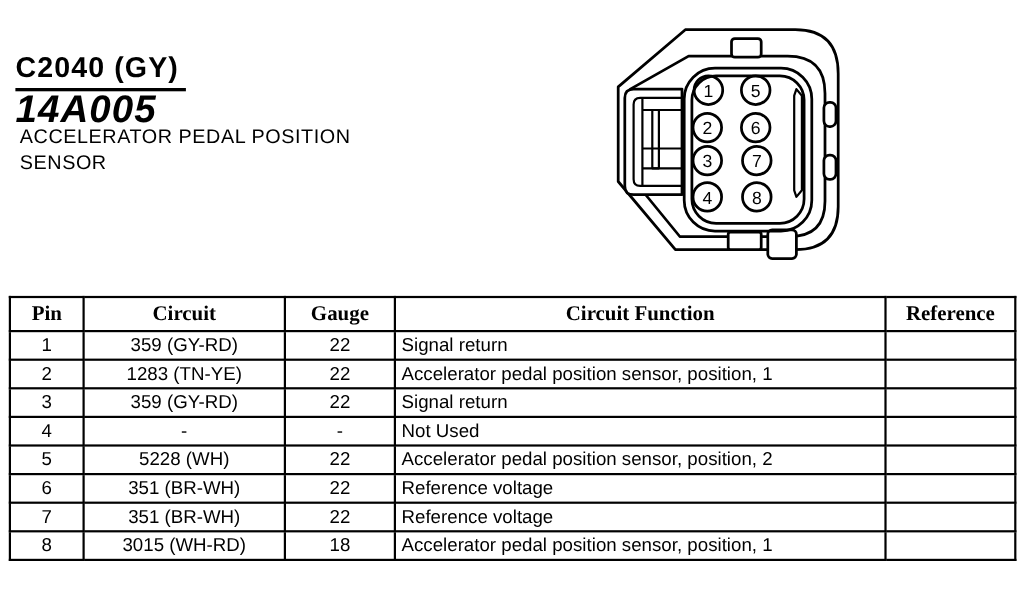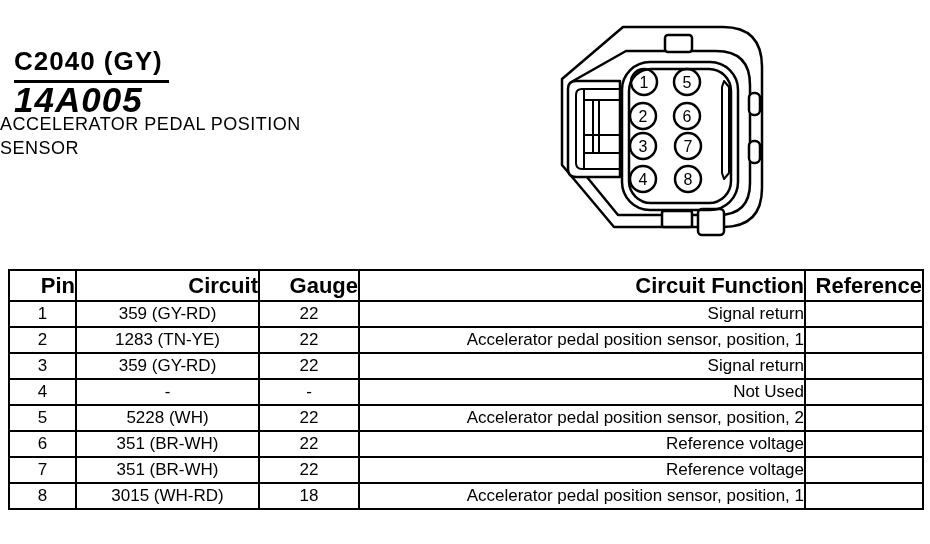--- a/index.html
+++ b/index.html
@@ -13,43 +13,43 @@
   .title-block { position:absolute; left:14px; top:18px; }
   .connector-id {
     font-size:26px; font-weight:bold; letter-spacing:1px;
     display:inline-block; border-bottom:3px solid #000; padding-bottom:3px; padding-right:6px;margin-top:28px;
   }
   .part-number {
     position:absolute; left:14px; top:80px;
     font-size:35px; font-weight:bold; letter-spacing:1px;font-style:italic;
   }
   .component-name {
-    position:absolute; left:0; top:112px; width:345px;
+    position:absolute; left:18px; top:112px; width:345px;
     font-size:18px; line-height:24px; letter-spacing:0.5px;
   }
   
   .connector-art { position:absolute; left:540px; top:5px; width:250px; height:245px; }
   .connector-art svg { display:block; }
   .ink { stroke:#000; fill:none; stroke-width:2.5; stroke-linejoin:round; stroke-linecap:round; }
   .ink-thin { stroke:#000; fill:none; stroke-width:2; stroke-linejoin:round; }
   .mask { stroke:#000; fill:#fff; stroke-width:2.5; stroke-linejoin:round; }
   .pin-num { font-family:"Liberation Sans",sans-serif; font-size:16px; fill:#000; text-anchor:middle; }
   
   .pinout-table {
     position:absolute; left:8px; top:269px;
     border-collapse:collapse; table-layout:fixed; width:914px;
   }
   .pinout-table th, .pinout-table td {
     border:2px solid #000; overflow:hidden; white-space:nowrap;
     padding:0; vertical-align:middle;
   }
-  .pinout-table th { font-size:22px; font-weight:bold; height:29px; text-align:right; }
+  .pinout-table th { font-size:19px; font-weight:bold; height:29px; text-align:center;font-family:Liberation Serif, serif; }
   .pinout-table td { font-size:17px; height:24px; }
   td.c { text-align:center; }
-  td.l { text-align:right; padding-left:5px; }
+  td.l { text-align:left; padding-left:5px; }
 </style>
 </head>
 <body>
 
 <div class="title-block">
   <span class="connector-id">C2040 (GY)</span>
 </div>
 <div class="part-number">14A005</div>
 <div class="component-name">ACCELERATOR PEDAL POSITION SENSOR</div>
 

